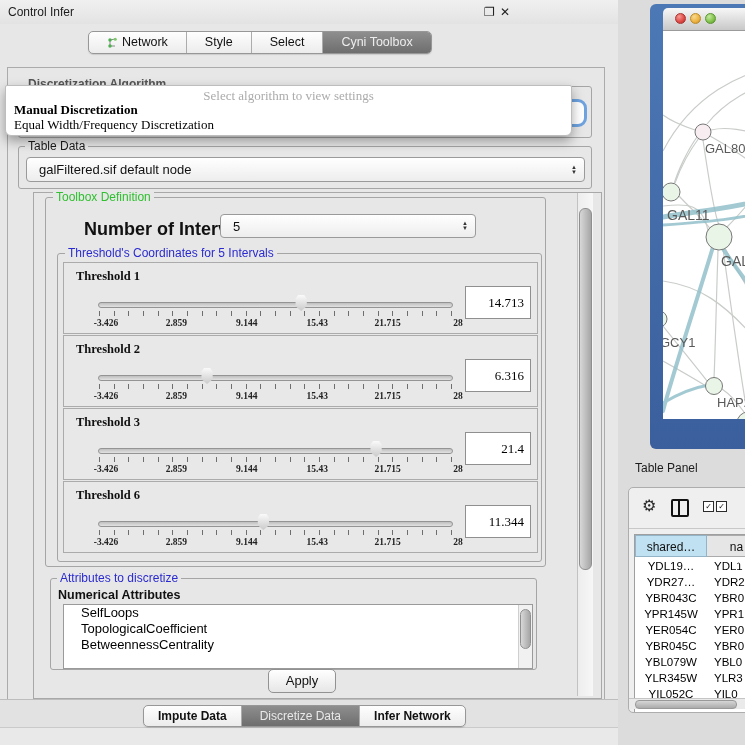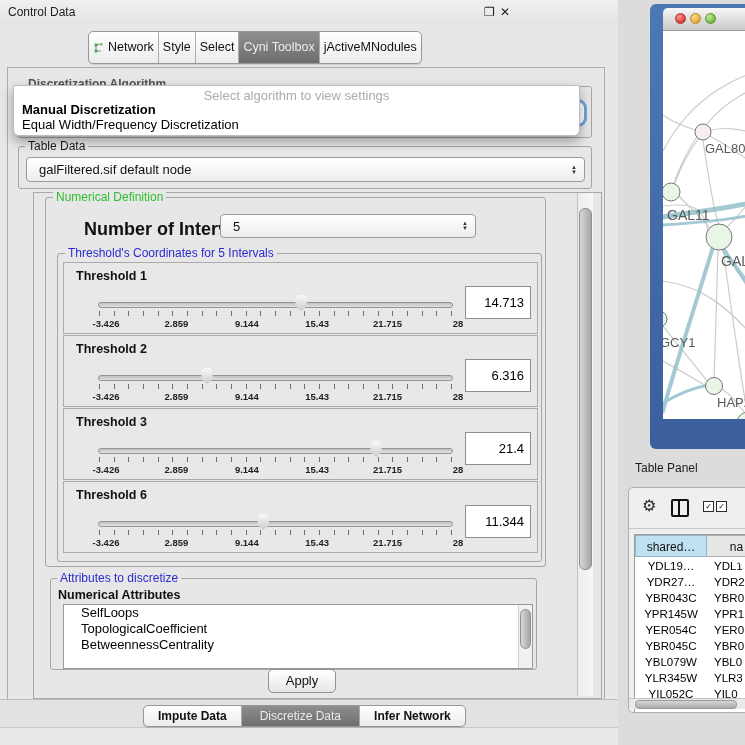--- a/index.html
+++ b/index.html
@@ -8,21 +8,21 @@
   #root{position:relative;width:745px;height:745px;}
 
   
   #cpanel{position:absolute;left:0;top:0;width:618px;height:745px;background:#E7E7E7;}
   #cp-titlebar{position:absolute;left:0;top:0;width:618px;height:24px;background:linear-gradient(#F0F0F0,#E3E3E3);}
   #cp-title{position:absolute;left:8px;top:5px;font-size:12px;color:#1c1c1c;}
   .titlebar-icon{position:absolute;top:5px;font-size:12px;color:#222;cursor:default;}
 
   .seg{display:flex;border:1px solid #979797;border-radius:5px;overflow:hidden;
     background:linear-gradient(#FEFEFE,#ECECEC);box-shadow:0 1px 1px rgba(0,0,0,.12);}
-  .seg .sg{padding:0 4px;height:31px;line-height:21px;font-size:12.5px;color:#111;
+  .seg .sg{padding:0 18px;height:21px;line-height:21px;font-size:12.5px;color:#111;
     border-left:1px solid #ACACAC;white-space:nowrap;display:flex;align-items:center;gap:4px;}
   .seg .sg:first-child{border-left:none;}
   .seg .sel{background:linear-gradient(#8E8E8E,#6E6E6E);color:#EDEDED;}
   #tabrow{position:absolute;left:88px;top:31px;}
 
   #content-border{position:absolute;left:7px;top:67px;width:596px;height:632px;
     border:1px solid #ABABAB;background:#E7E7E7;}
 
   .grp{position:absolute;border:1px solid #A5A5A5;border-radius:3px;}
   .grp-title{position:absolute;font-size:12px;background:#E7E7E7;padding:0 3px;line-height:13px;}
@@ -30,32 +30,32 @@
   .t-blue{color:#2A2AD0;}
   .t-black{color:#1a1a1a;}
 
   .combo{position:absolute;background:linear-gradient(#FFFFFF,#EDEDED);border:1px solid #9A9A9A;
     border-radius:4px;font-size:13px;color:#111;display:flex;align-items:center;}
   .combo .cval{padding-left:12px;flex:1;white-space:nowrap;overflow:hidden;}
   .stepper{display:flex;flex-direction:column;align-items:center;line-height:5px;
     font-size:6px;color:#333;padding-right:7px;}
 
   
-  #popup{position:absolute;left:13px;top:85px;width:565px;height:49px;background:#fff;
-    border:1px solid #BDBDBD;border-radius:2px 2px 6px 6px;box-shadow:0 5px 12px rgba(0,0,0,.35);z-index:50;}
+  #popup{position:absolute;left:5px;top:85px;width:565px;height:49px;background:#fff;
+    border:1px solid #BDBDBD;border-radius:2px 2px 6px 6px;box-shadow:0 5px 12px rgba(0,0,0,.35);z-index:50;font-family:Liberation Serif, serif;}
   #popup .hint{position:absolute;left:0;top:2px;width:100%;text-align:center;font-size:13px;color:#ABABAB;}
   #popup .it{position:absolute;left:8px;font-size:13px;color:#000;white-space:nowrap;}
 
   
   #scrollpane{position:absolute;left:33px;top:192px;width:567px;height:505px;border:1px solid #A8A8A8;background:#E7E7E7;}
   .vtrack{position:absolute;background:linear-gradient(to right,#EDEDED,#F7F7F7);border-left:1px solid #C2C2C2;}
   .vthumb{position:absolute;border-radius:6px;background:linear-gradient(to right,#D8D8D8,#A6A6A6);border:1px solid #8F8F8F;}
 
   
-  .thr-row{position:absolute;left:63px;width:473px;height:70px;border:1px solid #ABABAB;background:#E8E8E8;}
+  .thr-row{position:absolute;left:63px;width:473px;height:70px;border:1px solid #ABABAB;background:#E8E8E8;font-family:Liberation Serif, serif;}
   .thr-label{position:absolute;left:12px;top:6px;font-size:12.5px;font-weight:bold;color:#111;}
   .track{position:absolute;left:34px;top:39px;width:353px;height:4px;border:1px solid #949494;
     border-radius:3px;background:linear-gradient(#BFBFBF,#E2E2E2);}
   .thumb{position:absolute;top:31px;width:14px;height:17px;
     background:linear-gradient(#FDFDFD,#CACACA);
     clip-path:polygon(50% 100%,10% 72%,10% 26%,28% 6%,72% 6%,90% 26%,90% 72%);
     filter:drop-shadow(0 0 1px #777);}
   .ticks{position:absolute;left:35px;top:48px;width:353px;height:5px;
     background:repeating-linear-gradient(to right,#6E6E6E 0,#6E6E6E 1px,transparent 1px,transparent 14.66px);}
   .ticklab{position:absolute;top:55px;width:70px;text-align:center;font-size:9.5px;font-weight:bold;color:#222;padding-left:8px;}
@@ -108,21 +108,21 @@
     background:linear-gradient(#D6D6D6,#ABABAB);border:1px solid #999;}
 </style>
 </head>
 <body>
 
 <div id="root">
 
   <div id="cpanel">
 
     <div id="cp-titlebar">
-      <span id="cp-title">Control Data</span>
+      <span id="cp-title">Control Infer</span>
       <span class="titlebar-icon" style="left:484px;">❐</span>
       <span class="titlebar-icon" style="left:500px;font-weight:bold;">✕</span>
     </div>
 
     <div id="tabrow" class="seg">
       <div class="sg">
         <svg class="net-icon" viewBox="0 0 11 12">
           <path d="M3 3 L3 9 M3 3 L8 2 M3 9 L8 9" stroke="#8a8a8a" stroke-width="1" fill="none"></path>
           <circle cx="3" cy="3" r="1.7" fill="#4CAF50"></circle>
             <circle cx="3" cy="9" r="1.7" fill="#4CAF50"></circle>
@@ -132,23 +132,20 @@
       </div>
       <div class="sg">
           <span>Style</span>
         </div>
       <div class="sg">
           <span>Select</span>
         </div>
       <div class="sg sel">
           <span>Cyni Toolbox</span>
         </div>
-      <div class="sg">
-          <span>jActiveMNodules</span>
-        </div>
     </div>
 
     <div id="content-border"></div>
 
     <span class="grp-title t-black abs" style="left:25px;top:78px;font-weight:bold;color:#555;">Discretization Algorithm</span>
     <div class="grp" style="left:18px;top:86px;width:572px;height:50px;"></div>
     <div class="abs" style="left:26px;top:99px;width:555px;height:22px;background:#fff;border:3px solid #6FA3DF;border-radius:9px;"></div>
 
     <span class="grp-title t-black abs" style="left:25px;top:140px;z-index:2;">Table Data</span>
     <div class="grp" style="left:18px;top:146px;width:572px;height:41px;"></div>
@@ -164,21 +161,21 @@
       <div class="hint">Select algorithm to view settings</div>
       <div class="it" style="top:16px;font-weight:bold;">Manual Discretization</div>
       <div class="it" style="top:31px;">Equal Width/Frequency Discretization</div>
     </div>
 
     <div id="scrollpane"></div>
     <div class="vtrack" style="left:577px;top:193px;width:15px;height:503px;">
       <div class="vthumb" style="left:1px;top:15px;width:11px;height:360px;"></div>
     </div>
 
-    <span class="grp-title t-green abs" style="left:53px;top:191px;z-index:2;">Numerical Definition</span>
+    <span class="grp-title t-green abs" style="left:53px;top:191px;z-index:2;">Toolbox Definition</span>
     <div class="grp" style="left:45px;top:197px;width:499px;height:368px;"></div>
 
     <span class="abs" style="left:84px;top:219px;font-size:18px;font-weight:bold;color:#111;">Number of Intervals</span>
     <div class="combo" style="left:220px;top:214px;width:254px;height:22px;">
       <span class="cval">5</span>
       <span class="stepper">
           <span>▲</span>
           <span>▼</span>
         </span>
     </div>

